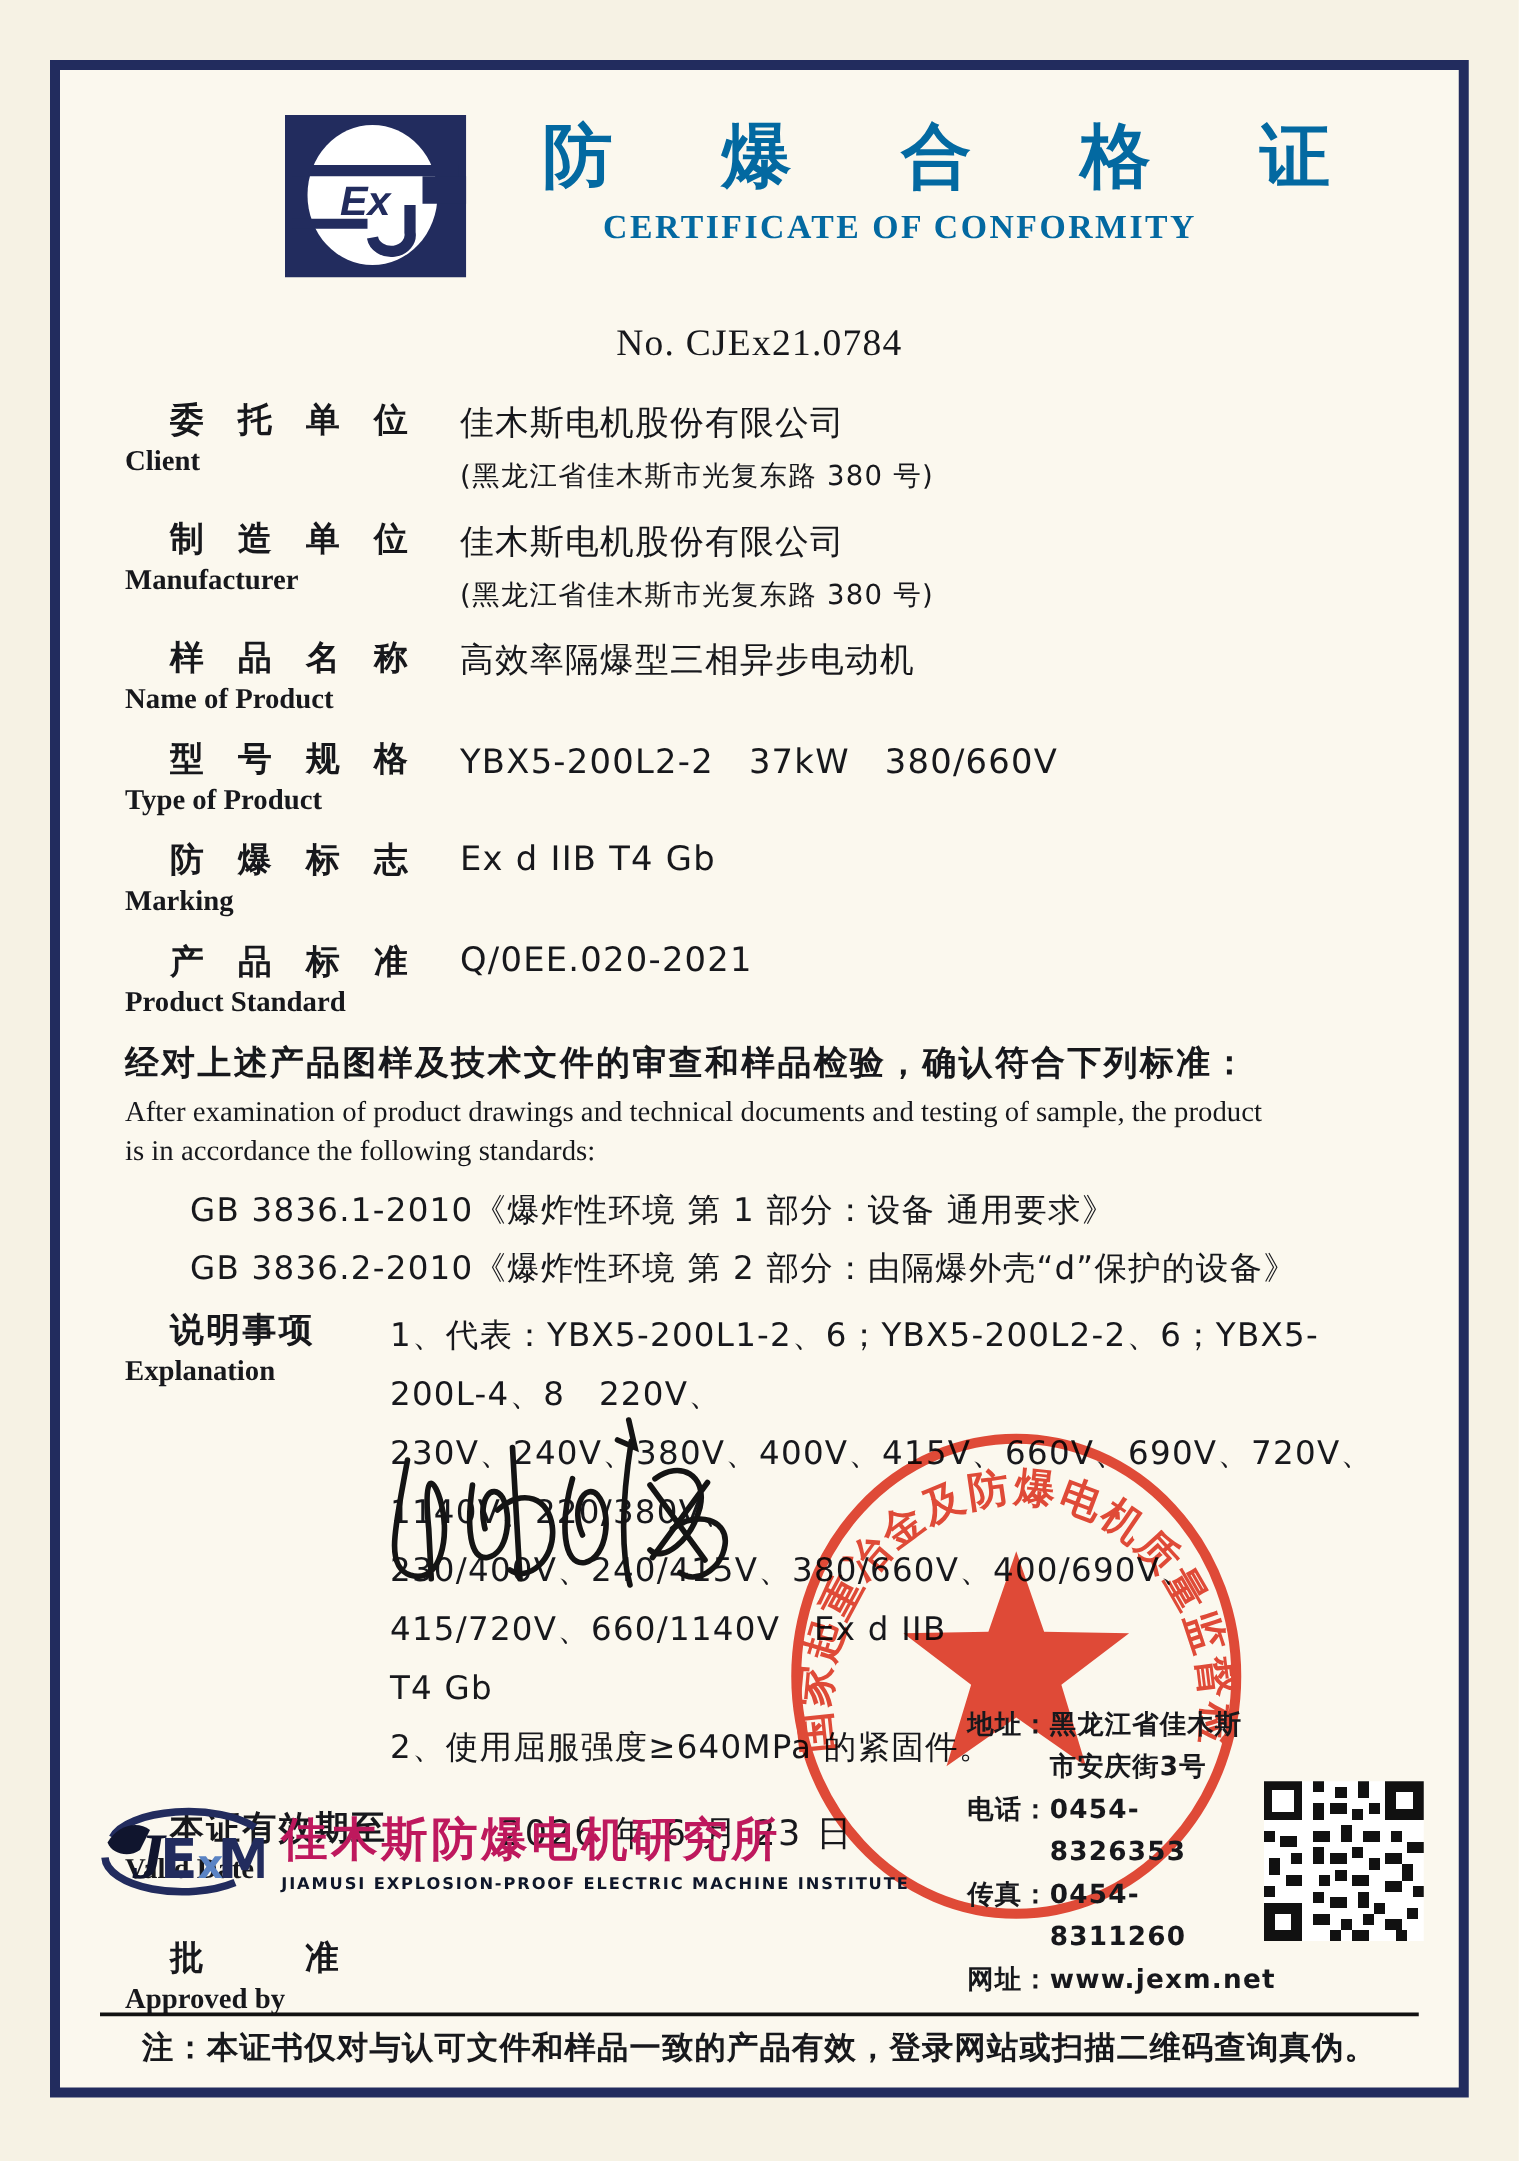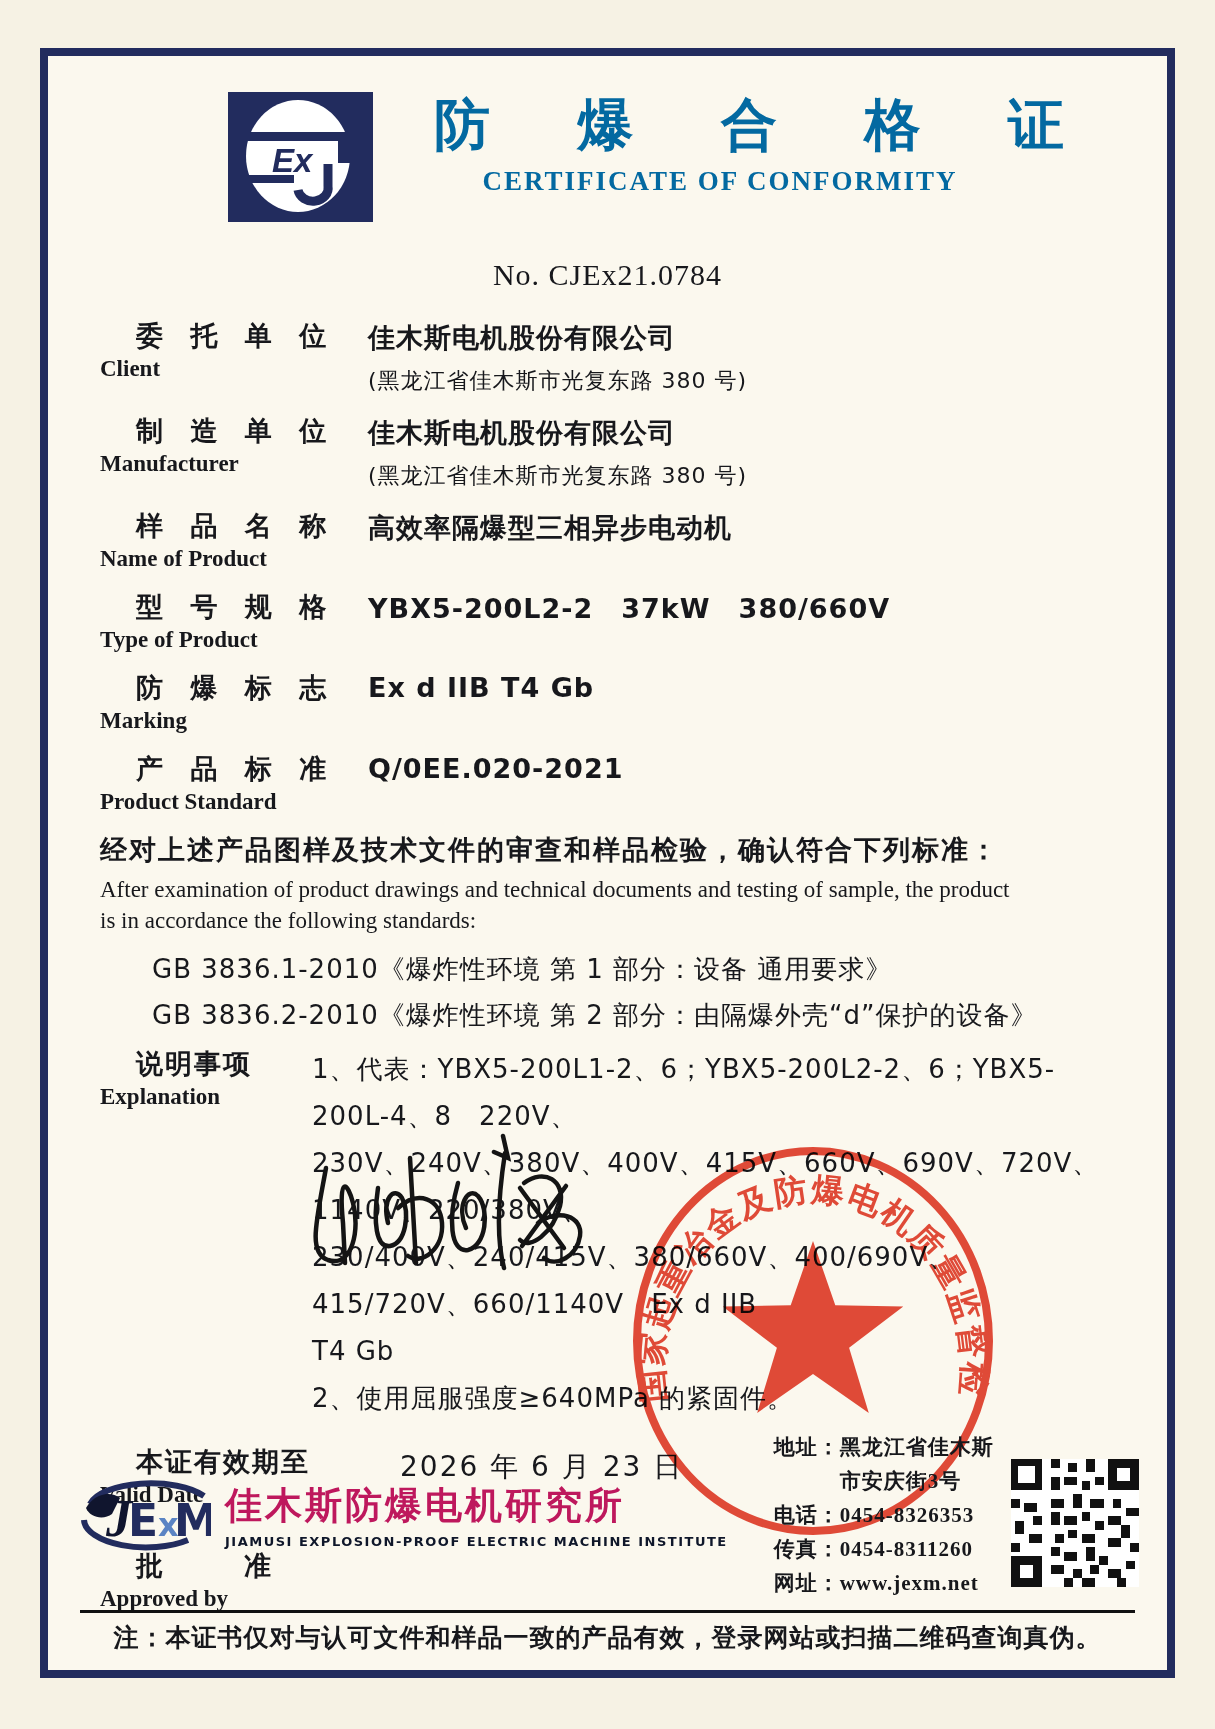--- a/index.html
+++ b/index.html
@@ -33,21 +33,21 @@
   .cert-no{
     text-align:center;font-family:"Liberation Serif",serif;
     font-size:30px;margin:18px 0 26px 0;letter-spacing:1px;
   }
   
   .row{display:flex;margin-bottom:17px;}
   .lab{width:268px;flex:none;}
   .lab-cn{font-size:27px;font-weight:bold;letter-spacing:9px;white-space:nowrap;margin-left:36px;}
   .lab-en{font-family:"Liberation Serif",serif;font-size:23px;margin-top:2px;font-weight:bold;}
   .val{flex:1;padding-top:2px;}
-  .val-main{font-size:27px;letter-spacing:1px;font-weight:700;}
+  .val-main{font-size:27px;letter-spacing:1px;font-weight:400;}
   .val-sub{font-size:22px;margin-top:10px;letter-spacing:1px;}
   
   .stmt-cn{font-size:27px;font-weight:bold;letter-spacing:2px;margin-top:8px;}
   .stmt-en{font-family:"Liberation Serif",serif;font-size:23px;margin-top:6px;line-height:31px;}
   .standards{margin:10px 0 6px 52px;font-size:26px;line-height:46px;letter-spacing:1px;}
   
   .expl{display:flex;margin-top:8px;}
   .expl-lab{width:212px;flex:none;}
   .expl-lines{flex:1;font-size:26px;line-height:47px;letter-spacing:1px;}
   
@@ -58,21 +58,21 @@
   .signature{position:absolute;left:250px;top:1072px;}
   .stamp{position:absolute;left:575px;top:1085px;opacity:.88;mix-blend-mode:multiply;pointer-events:none;}
   
   .footer{position:absolute;left:0;bottom:12px;width:100%;box-sizing:border-box;padding:0 28px;}
   .footer-main{display:flex;align-items:center;}
   .inst{display:flex;align-items:center;}
   .inst-text{margin-left:14px;}
   .inst-cn{font-size:37px;font-weight:bold;color:#be185d;letter-spacing:3px;}
   .inst-en{font-size:13px;color:#0f172a;letter-spacing:1.5px;margin-top:3px;font-weight:bold;}
   .contacts{margin-left:46px;flex:1;}
-  .c-row{font-size:21px;font-weight:bold;line-height:34px;letter-spacing:1px;display:flex;font-family:Liberation Serif, serif;}
+  .c-row{font-size:21px;font-weight:bold;line-height:34px;letter-spacing:1px;display:flex;}
   .c-lab{flex:none;}
   .qr{flex:none;margin-left:8px;position:relative;top:10px;}
   .rule{border:none;border-top:3px solid #111;margin:10px 4px 8px 4px;}
   .note{text-align:center;font-size:25px;font-weight:bold;letter-spacing:1px;padding-bottom:4px;}
 </style>
 </head>
 <body>
 
 <div class="cert">
   <div class="content">

